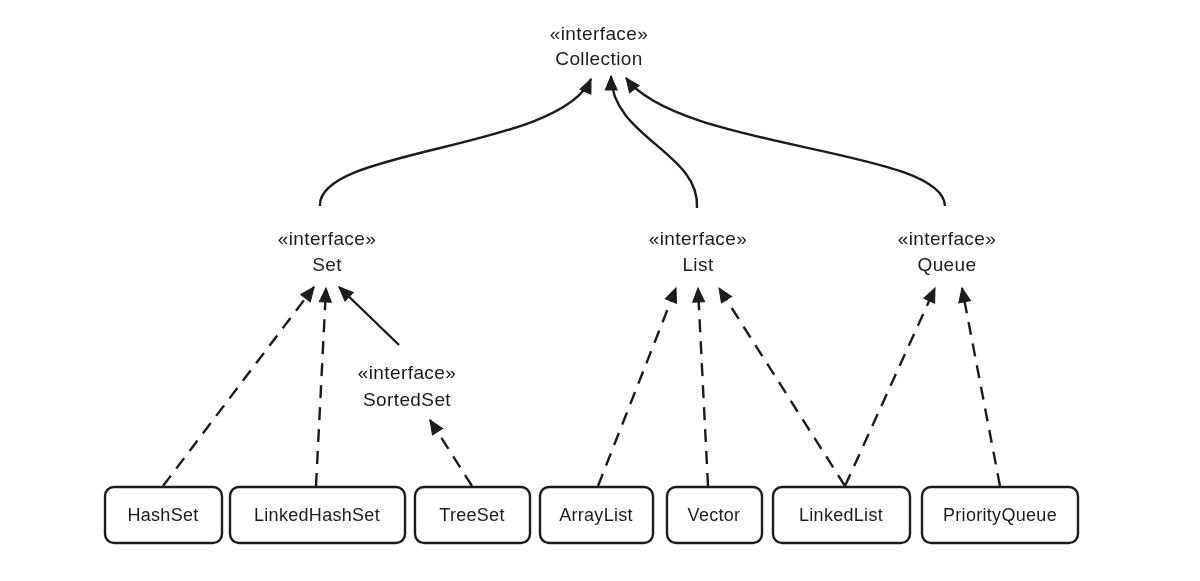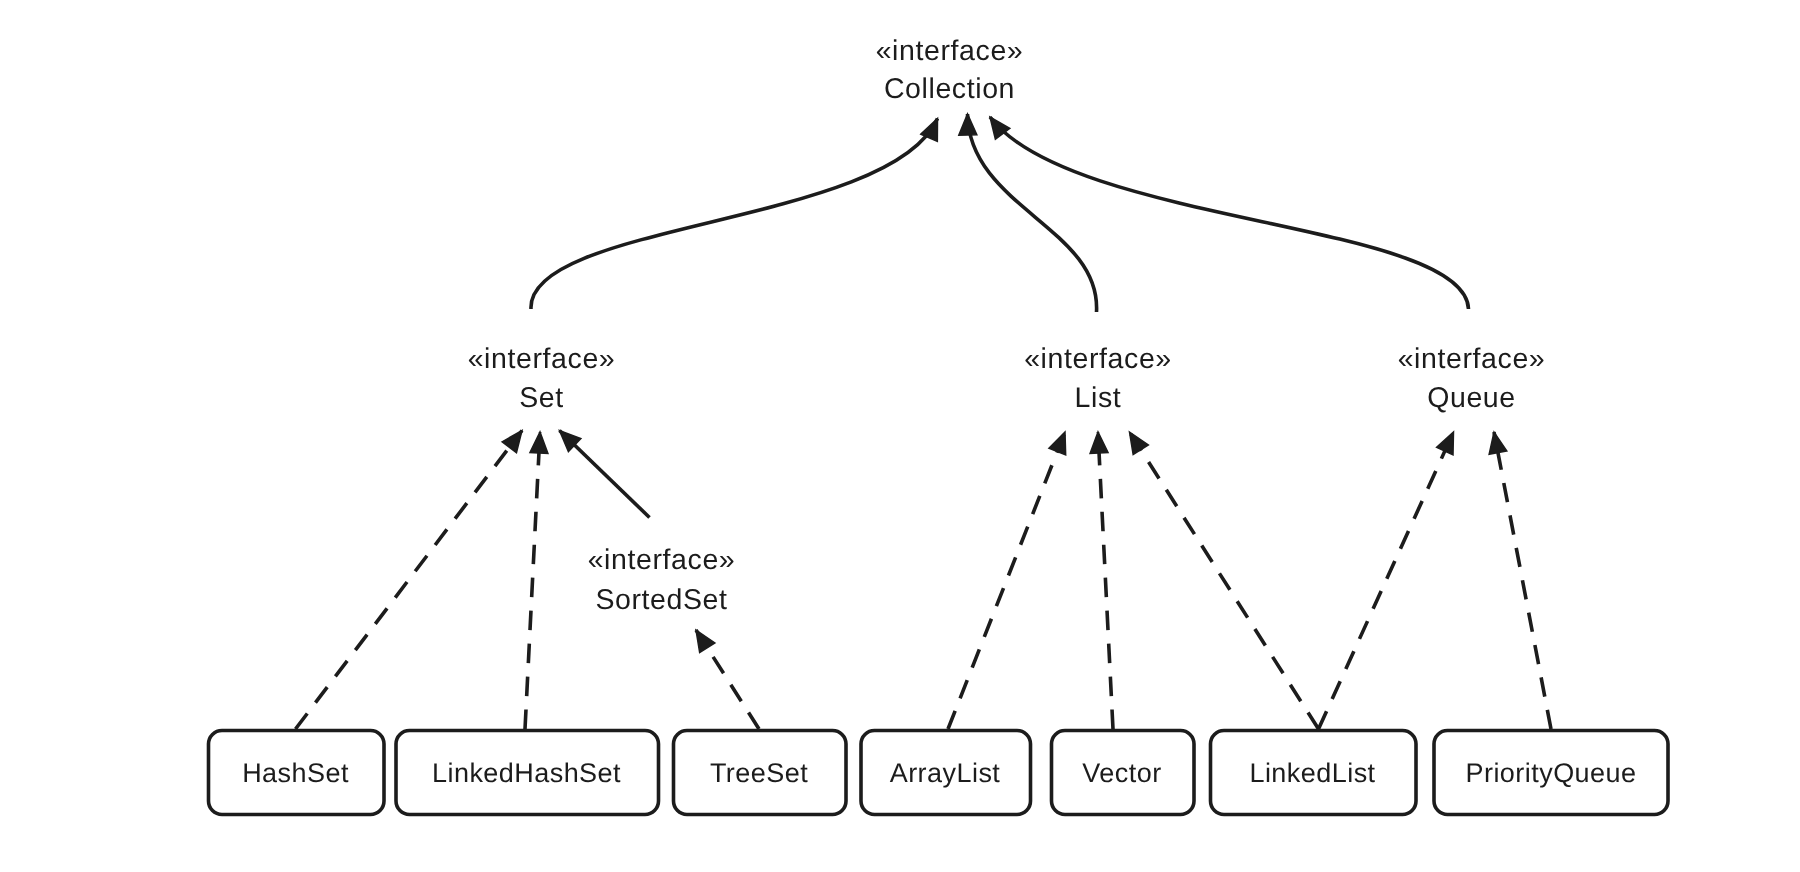--- a/index.html
+++ b/index.html
@@ -9,21 +9,20 @@
     width: 1200px;
     height: 581px;
     overflow: hidden;
     font-family: "Liberation Sans", sans-serif;
   }
   .stage {
     position: relative;
     width: 1088px;
     height: 581px;
     background: #ffffff;
-    padding-left: 34px;
   }
   svg { display: block; }
   .edge-solid {
     fill: none;
     stroke: #1c1c1c;
     stroke-width: 2.4;
   }
   .edge-dashed {
     fill: none;
     stroke: #1c1c1c;

